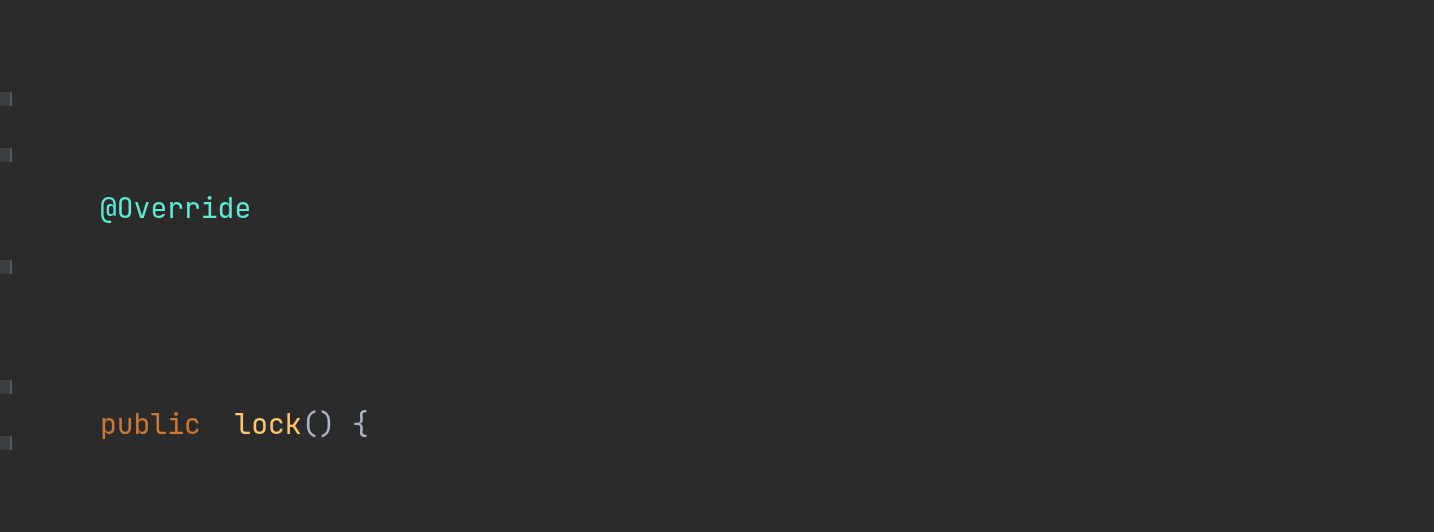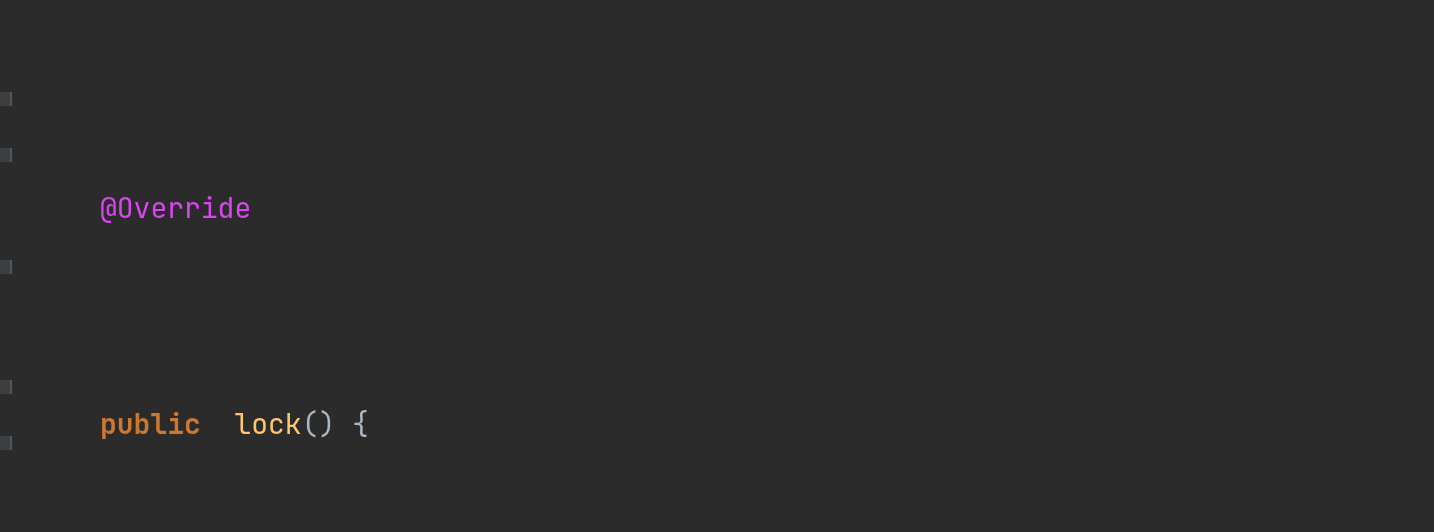--- a/index.html
+++ b/index.html
@@ -38,25 +38,24 @@
       padding-left: 90px;
       position: relative;
     }
     .line {
       position: relative;
       height: 56px;
       display: flex;
       align-items: center;
     }
     .annotation {
-      color: #d946ef;
+      color: #5eead4;
     }
     .keyword {
       color: #cc7832;
-      font-weight: bold;
     }
     .method-decl {
       color: #ffc66d;
     }
     .punct {
       color: #a9b7c6;
     }
   </style>
 </head>
 <body>

